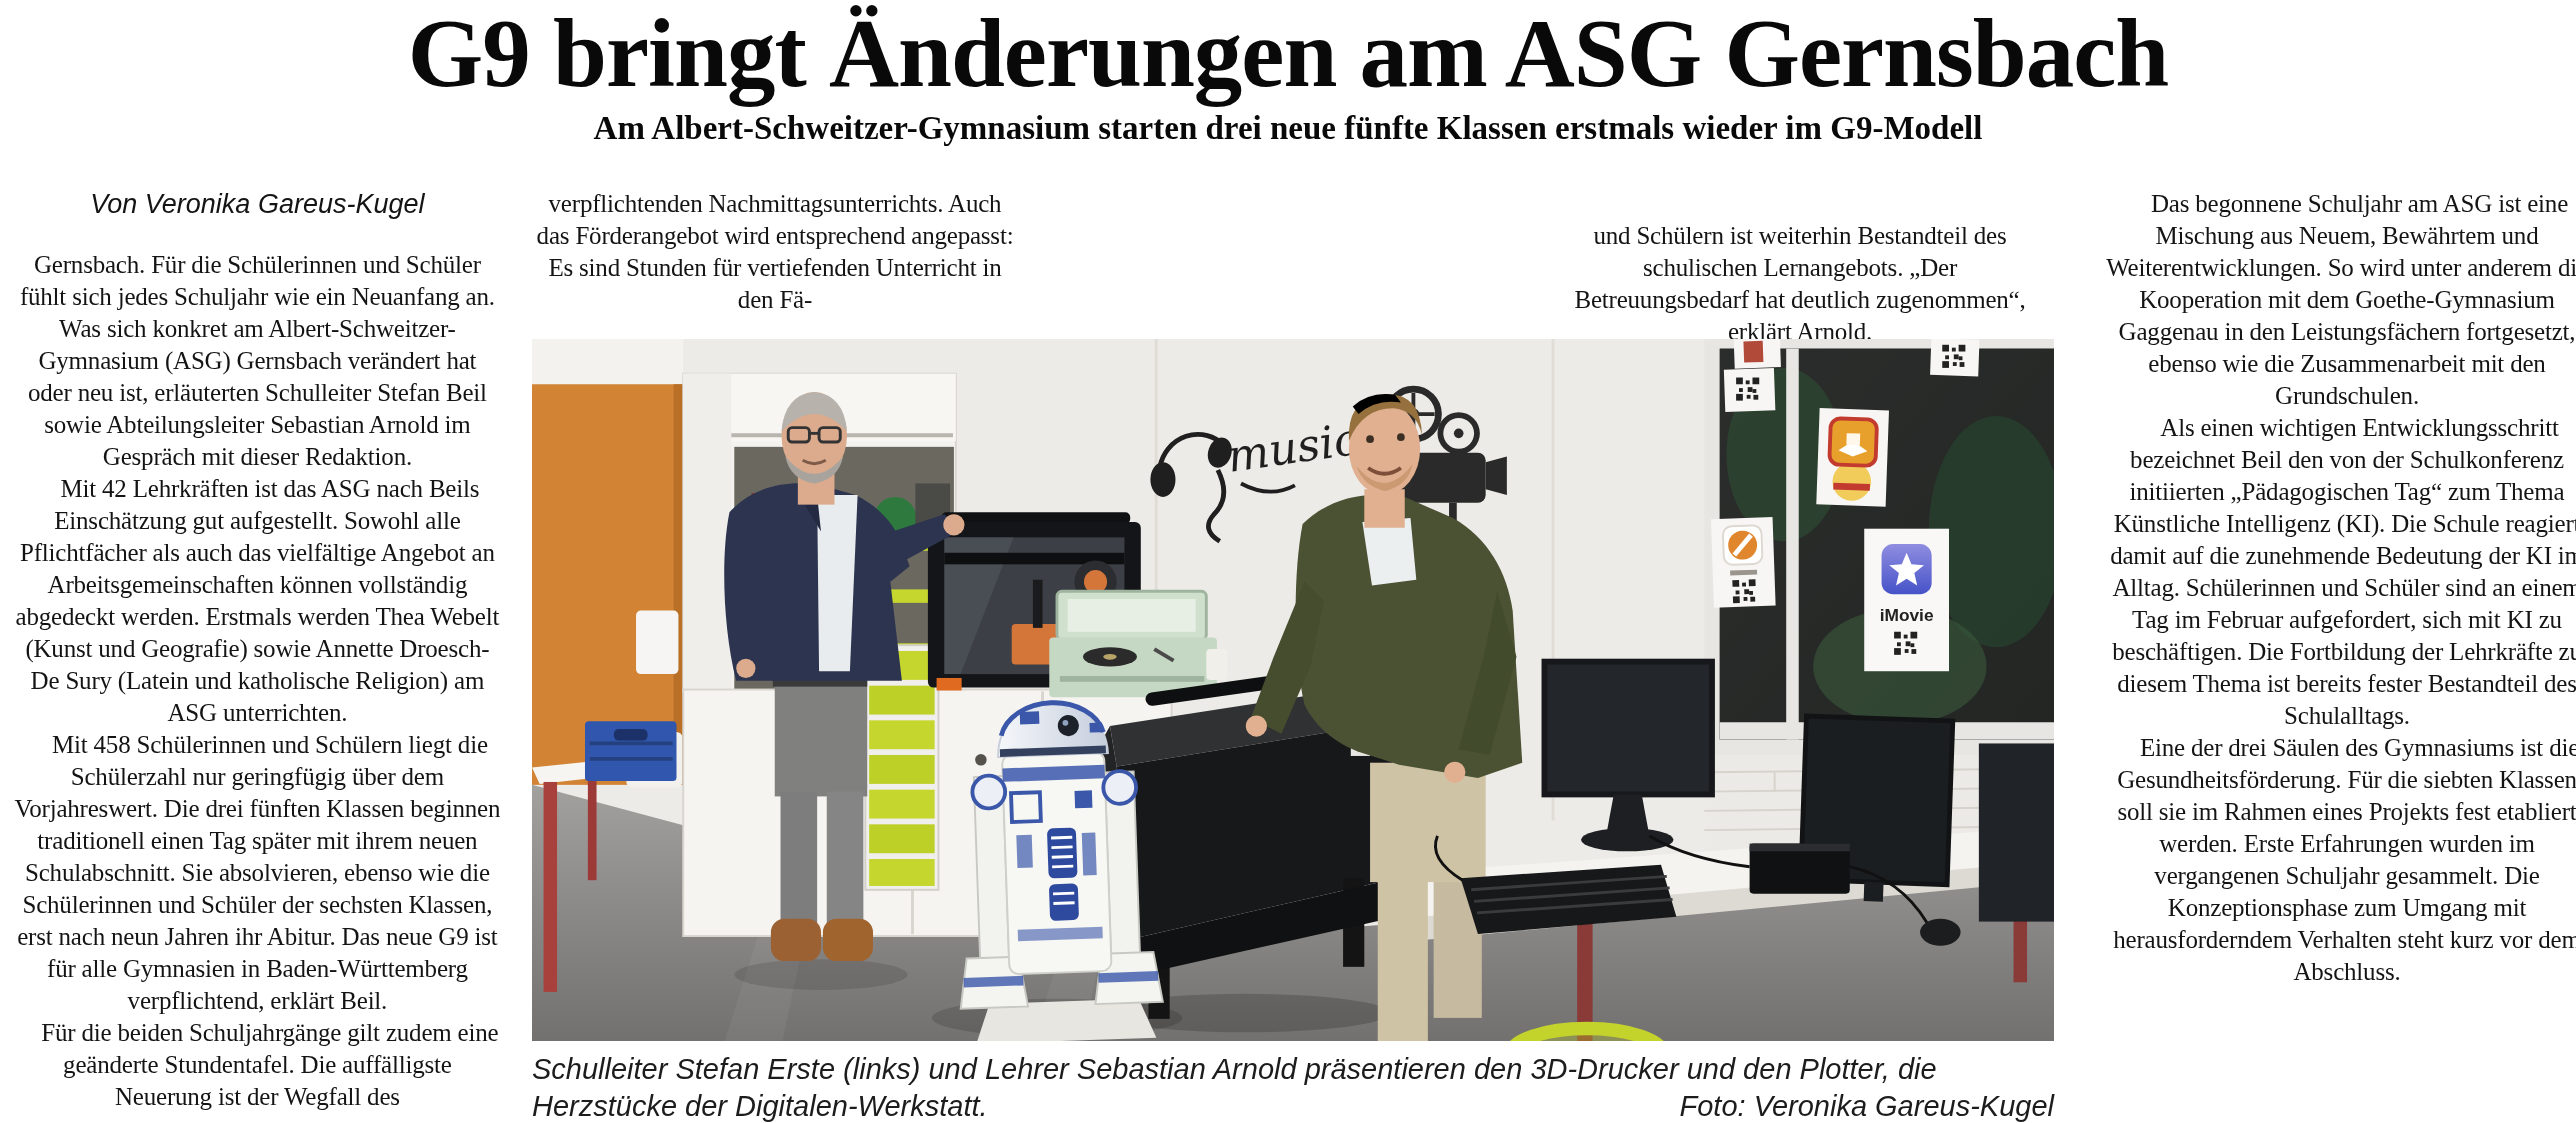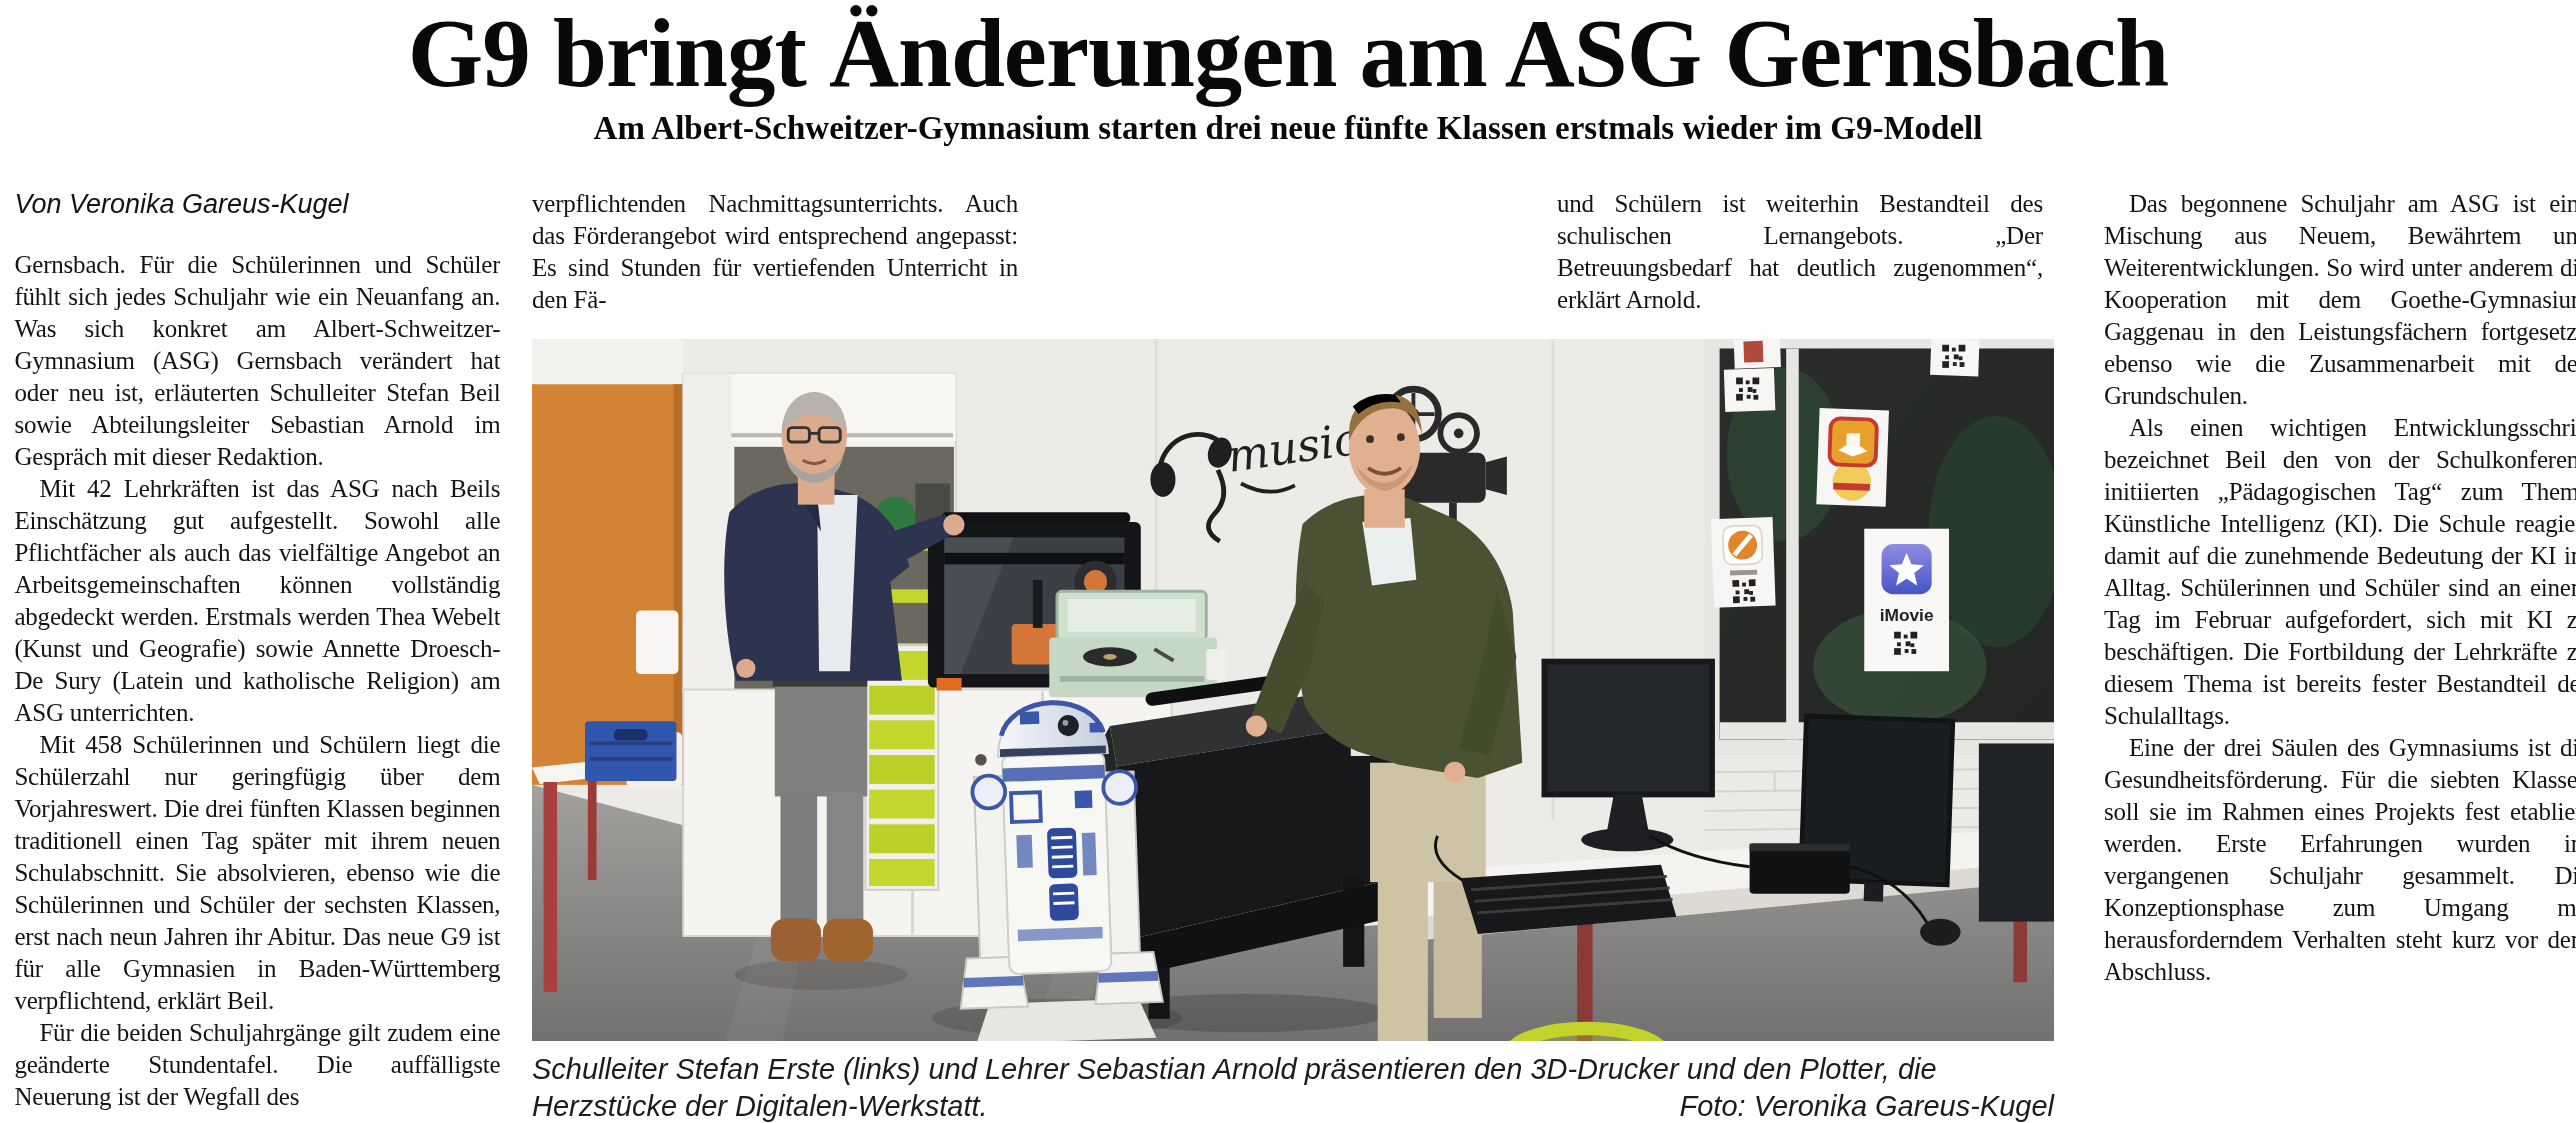--- a/index.html
+++ b/index.html
@@ -6,29 +6,29 @@
   .page{position:relative;width:2576px;height:1124px;background:#ffffff;overflow:hidden;
         font-family:"Liberation Serif",serif;color:#141414;}
   .headline{position:absolute;top:3.9px;left:0;width:2576px;text-align:center;margin:0;
         font-family:"Liberation Serif",serif;font-weight:700;font-size:97px;line-height:1.04;
         letter-spacing:-1px;color:#090909;}
   .subheadline{position:absolute;top:110px;left:0;width:2576px;text-align:center;margin:0;
         font-family:"Liberation Serif",serif;font-weight:700;font-size:33px;line-height:1.1;color:#090909;}
   .col{position:absolute;top:188px;width:486px;overflow:hidden;text-align:justify;
         font-size:25px;line-height:32px;letter-spacing:-0.2px;
         -webkit-hyphens:auto;hyphens:auto;}
-  .col p{margin:0;}
+  .col p{margin:0;text-align:center;}
   .col p.indent{text-indent:25px;}
   .byline{font-family:"Liberation Sans",sans-serif;font-style:italic;font-size:27px;
         text-align:left;margin:0 0 29px 0 !important;letter-spacing:0;}
   .lead{font-weight:400;}
   .col1{left:14.4px;height:936px;}
   .col2{left:532px;height:146px;}
   .col3{left:1040px;height:146px;}
-  .col4{left:1557px;height:146px;}
+  .col4{left:1557px;height:146px;margin-top:32px;}
   .col5{left:2072px;height:936px;margin-left:32px;}
   .photo{position:absolute;left:532px;top:339px;width:1522px;height:702px;margin:0;
         background:#e9e7e3;overflow:hidden;}
   .photo svg{display:block;width:100%;height:100%;}
   .caption{position:absolute;left:532px;top:1051px;width:1522px;
         font-family:"Liberation Sans",sans-serif;font-style:italic;
         font-size:29px;line-height:37px;color:#1c1c1c;text-align:left;}
   .credit{position:absolute;right:0;bottom:0;white-space:nowrap;}
   .doodle-script{font-family:"DejaVu Serif",serif;font-style:italic;}
   .imovie-label{font-family:"Liberation Sans",sans-serif;font-weight:700;font-style:normal;}

